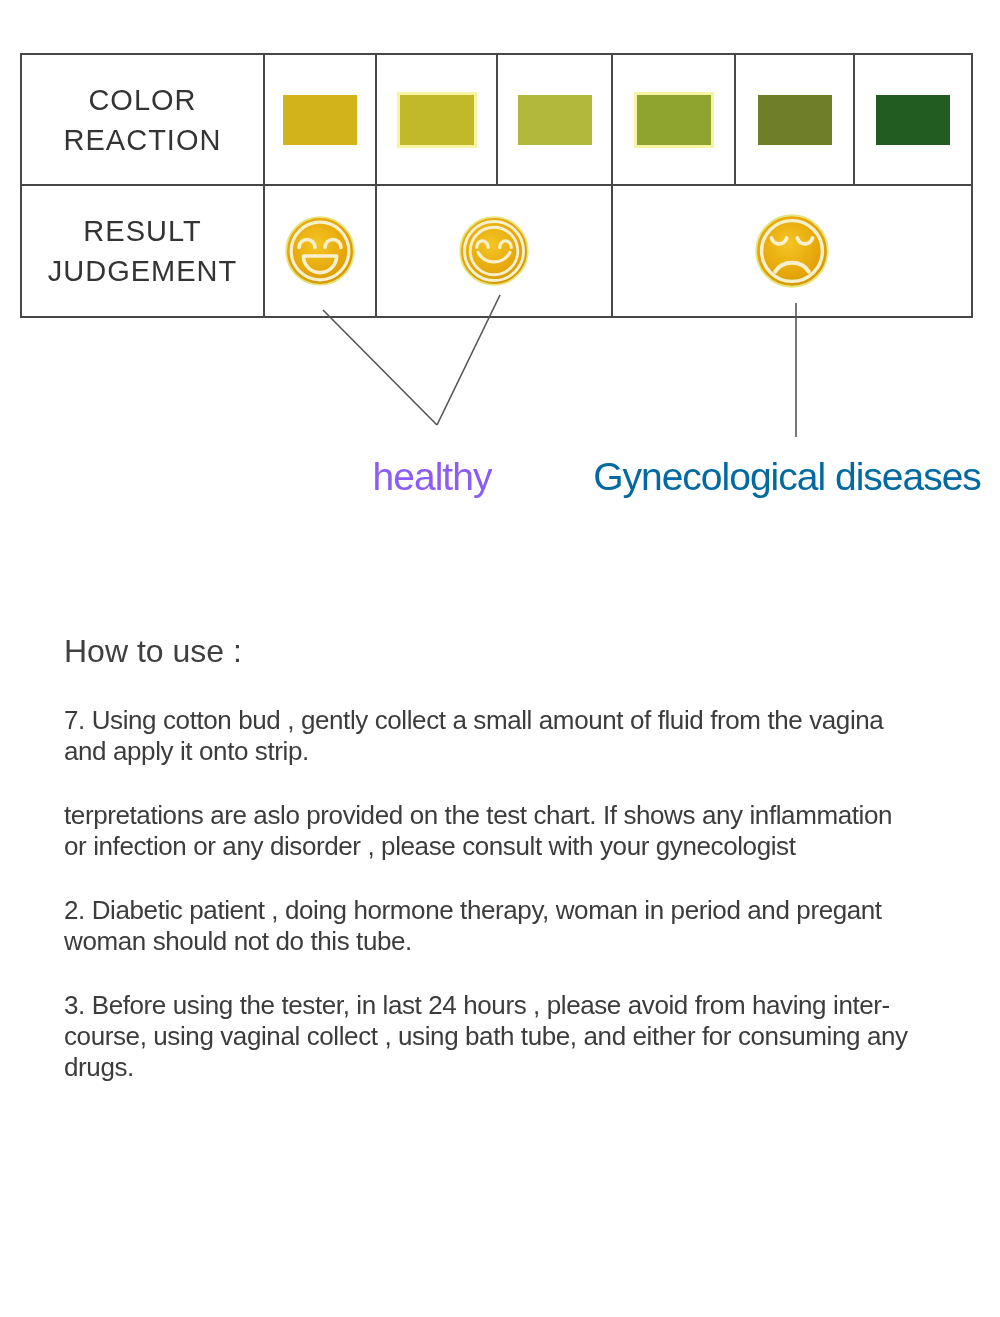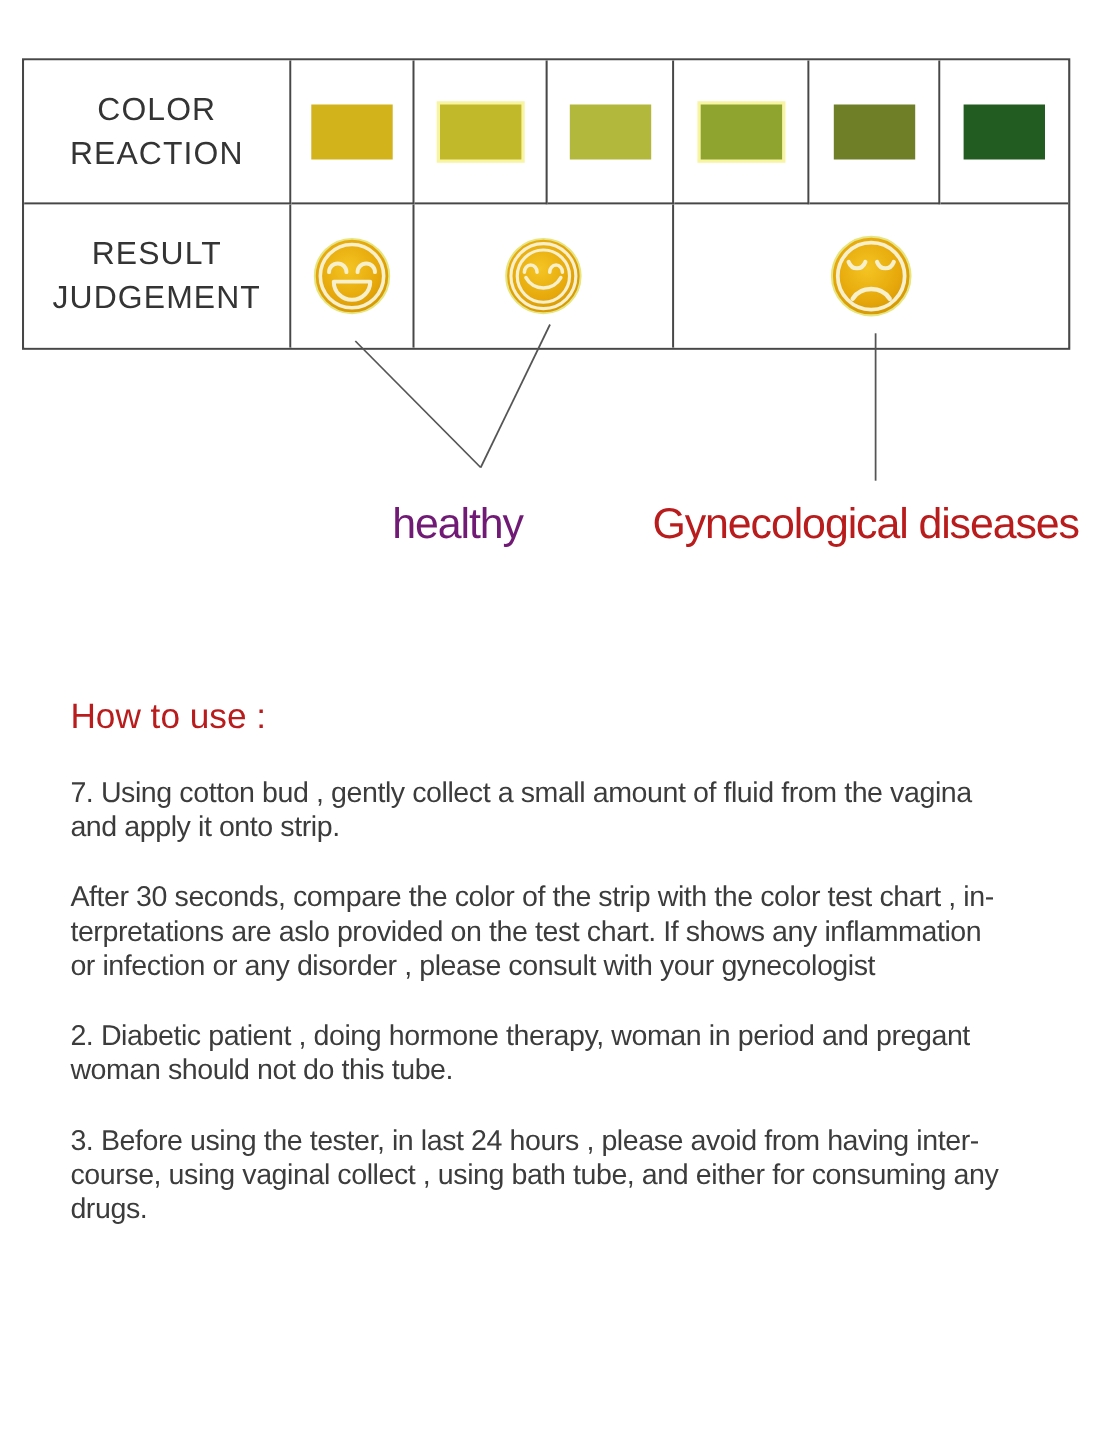--- a/index.html
+++ b/index.html
@@ -39,21 +39,21 @@
   .annot-label {
     position:absolute; top:455px; transform:translateX(-50%);
     font-size:39px; letter-spacing:-1px; white-space:nowrap;
   }
   .annot-healthy  { left:416px; }
   .annot-disease  { left:787px; }
 
   
   .instructions { position:absolute; left:64px; top:633px; width:895px; }
   .howto-heading {
-    font-size:32px; color:#b91c1c; letter-spacing:0px; margin-bottom:35px;
+    font-size:32px; color:#404040; letter-spacing:0px; margin-bottom:35px;
   }
   .para { margin-bottom:33px; }
   .para .line {
     font-size:26px; line-height:31px; letter-spacing:-0.4px; color:#3c3c3c;
     white-space:nowrap;
   }
 </style>
 </head>
 <body>
 
@@ -126,33 +126,32 @@
     </svg>
   </div>
 </div>
 
 <svg class="annot-svg">
   <line x1="323" y1="20" x2="437" y2="135" stroke="#555555" stroke-width="1.6"></line>
   <line x1="500" y1="5" x2="437" y2="135" stroke="#555555" stroke-width="1.6"></line>
   <line x1="796" y1="13" x2="796" y2="147" stroke="#555555" stroke-width="1.6"></line>
 </svg>
 
-<div class="annot-label annot-healthy" style="color: #701a75;">healthy</div>
+<div class="annot-label annot-healthy" style="color: #8b5cf6; margin-left: 16px;">healthy</div>
 
-<div class="annot-label annot-disease" style="color: #b91c1c;">Gynecological diseases</div>
+<div class="annot-label annot-disease" style="color: #0369a1;">Gynecological diseases</div>
 
 <div class="instructions">
   <div class="howto-heading">How to use :</div>
 
   <div class="para">
       <div class="line">7. Using cotton bud , gently collect a small amount of fluid from the vagina</div>
       <div class="line">and apply it onto strip.</div>
     </div>
   <div class="para">
-      <div class="line">After 30 seconds, compare the color of the strip with the color test chart , in-</div>
       <div class="line">terpretations are aslo provided on the test chart. If shows any inflammation</div>
       <div class="line">or infection or any disorder , please consult with your gynecologist</div>
     </div>
   <div class="para">
       <div class="line">2. Diabetic patient , doing hormone therapy, woman in period and pregant</div>
       <div class="line">woman should not do this tube.</div>
     </div>
   <div class="para">
       <div class="line">3. Before using the tester, in last 24 hours , please avoid from having inter-</div>
       <div class="line">course, using vaginal collect , using bath tube, and either for consuming any</div>

